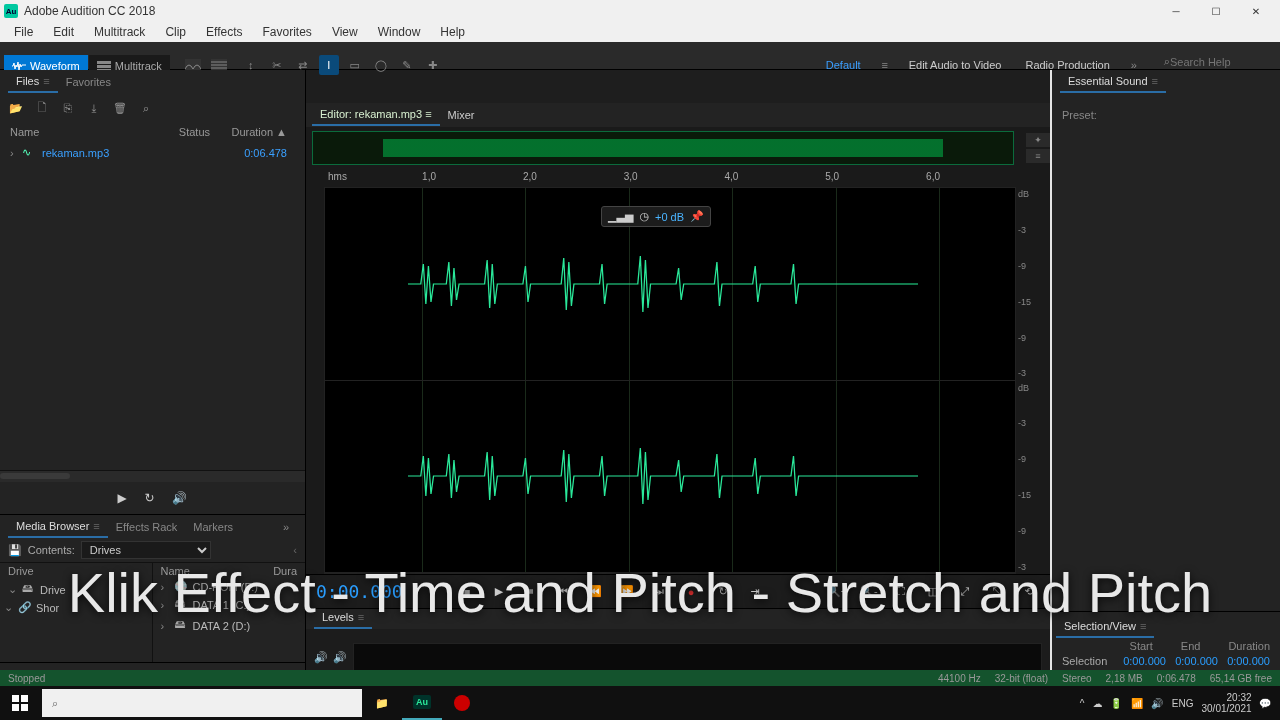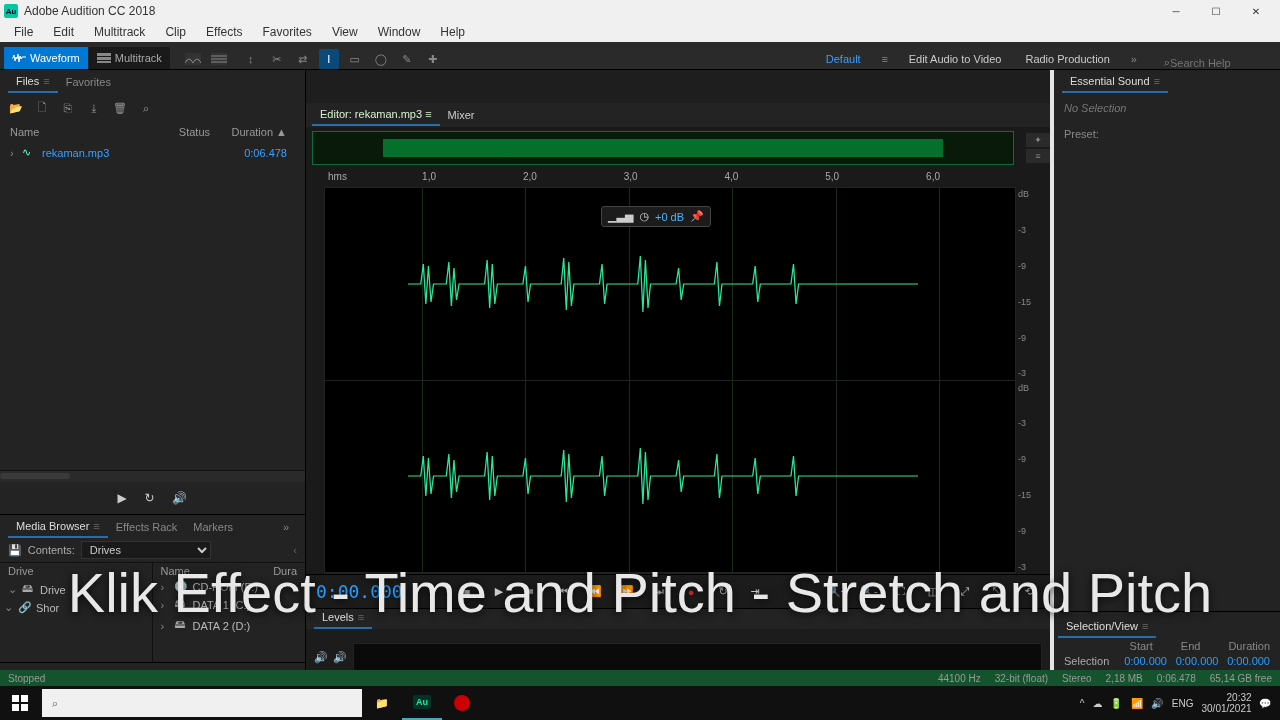--- a/index.html
+++ b/index.html
@@ -6,21 +6,21 @@
 body { width: 1280px; height: 720px; background: #1e1e1e; color: #b4b4b4; font-size: 11px; overflow: hidden; position: relative; }
 
 .titlebar { height: 22px; background: #f0f0f0; display: flex; align-items: center; padding: 0 4px; color: #333; }
 .titlebar .app-icon { width: 14px; height: 14px; background: #00c8a0; border-radius: 2px; margin-right: 6px; display:flex; align-items:center; justify-content:center; font-size:8px; font-weight:bold; color:#003; }
 .titlebar .title { flex: 1; font-size: 12px; }
 .titlebar .win-btn { width: 40px; height: 22px; display:flex; align-items:center; justify-content:center; font-size:10px; color:#333; }
 
 .menubar { height: 20px; background: #f0f0f0; display: flex; align-items: center; padding: 0 4px; color: #333; font-size: 12px; }
 .menubar .menu-item { padding: 2px 10px; cursor:default; }
 
-.toolbar { height: 28px; background: #2a2a2a; display: flex; align-items: flex-end; padding: 0 4px; border-bottom: 1px solid #000; }
+.toolbar { height: 28px; background: #2a2a2a; display: flex; align-items: flex-start; padding: 13px 4px; border-bottom: 1px solid #000; }
 .mode-btn { display:flex; align-items:center; height:22px; padding:0 8px; background:#1a1a1a; color:#aaa; font-size:11px; margin-right:1px; }
 .mode-btn.active { background:#0078d4; color:#fff; }
 .mode-btn .ico { width:14px; height:10px; display:inline-block; margin-right:4px; }
 .tool-group { display:flex; align-items:center; margin-left:12px; gap:6px; }
 .tool-ico { width:20px; height:20px; display:flex; align-items:center; justify-content:center; color:#888; border-radius:2px; }
 .tool-ico.active { background:#0a4a7a; color:#fff; }
 .workspace-tabs { margin-left:auto; display:flex; align-items:center; gap:4px; }
 .ws-tab { padding:3px 10px; font-size:11px; color:#ccc; }
 .ws-tab.active { color:#3a9eff; }
 .search-box { display:flex; align-items:center; margin-left:14px; padding:0 6px; color:#888; }
@@ -98,21 +98,21 @@
 .tr-btn { width:22px; height:22px; color:#ccc; display:flex; align-items:center; justify-content:center; font-size:11px; }
 .tr-btn.rec { color:#e03030; }
 .zoom-grp { margin-left:auto; display:flex; align-items:center; gap:10px; }
 
 .levels-row { height:78px; display:flex; flex-direction:column; border-top:1px solid #000; background:#1c1c1c; }
 .levels-hdr { height:20px; display:flex; align-items:flex-end; padding:0 8px; font-size:11px; }
 .levels-body { flex:1; display:flex; align-items:center; padding:0 8px; gap:6px; }
 .level-meter { flex:1; height:30px; background:#0a0a0a; border:1px solid #222; position:relative; }
 .level-scale { position:absolute; bottom:-14px; left:0; right:0; display:flex; justify-content:space-between; font-size:9px; color:#888; padding:0 4px; }
 
-.right-col { width:230px; background:#232323; border-left:4px solid #e5e5e5; display:flex; flex-direction:column; }
+.right-col { width:230px; background:#232323; border-left:2px solid #e5e5e5; display:flex; flex-direction:column;gap:9px; }
 .es-body { padding:8px 10px; font-size:11px; color:#777; font-style:italic; }
 .preset-row { padding:6px 10px; font-size:11px; color:#888; }
 
 .sel-panel { margin-top:auto; border-top:1px solid #000; padding:4px; font-size:11px; }
 .sel-hdr { display:flex; justify-content:flex-end; gap:28px; padding:2px 6px; color:#888; }
 .sel-row { display:flex; padding:1px 6px; }
 .sel-row .lbl { width:56px; color:#aaa; }
 .sel-row .val { width:56px; color:#2a9eff; text-align:right; }
 
 .statusbar { position:absolute; bottom:34px; left:0; right:0; height:16px; background:#14532d; display:flex; align-items:center; padding:8px 8px; font-size:10px; color:#999; }
@@ -434,21 +434,20 @@
           </div>
         </div>
       </div>
     </div>
   </div>
 
   <div class="right-col">
     <div class="panel-tabs">
       <div class="panel-tab active"><span>Essential Sound</span><span class="more">≡</span></div>
     </div>
-    <div class="es-body">No Selection</div>
     <div class="preset-row"><span>Preset:</span></div>
 
     <div class="sel-panel">
       <div class="panel-tab active" style="display:inline-block"><span>Selection/View</span><span class="more">≡</span></div>
       <div class="sel-hdr">
         <span>Start</span>
         <span>End</span>
         <span>Duration</span>
       </div>
       <div class="sel-row">

